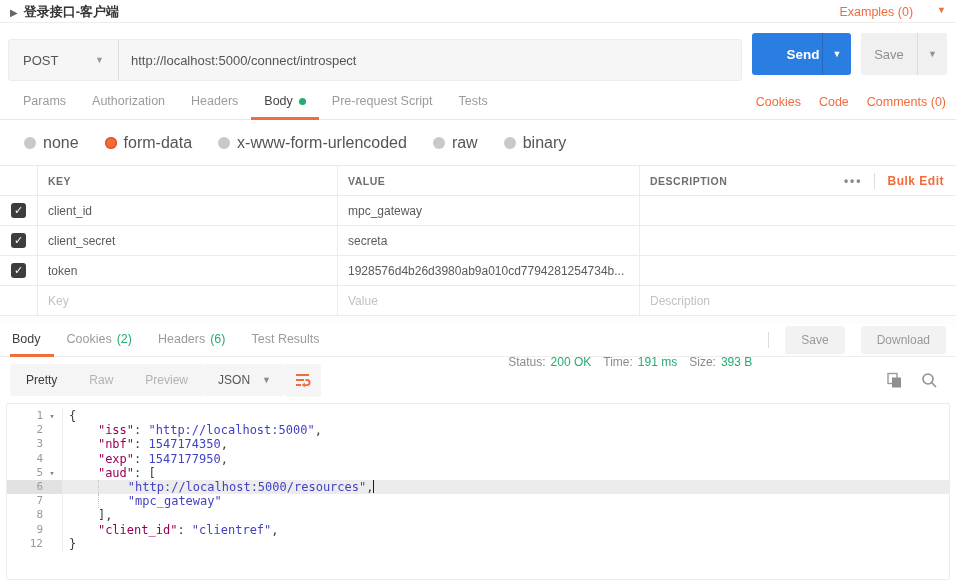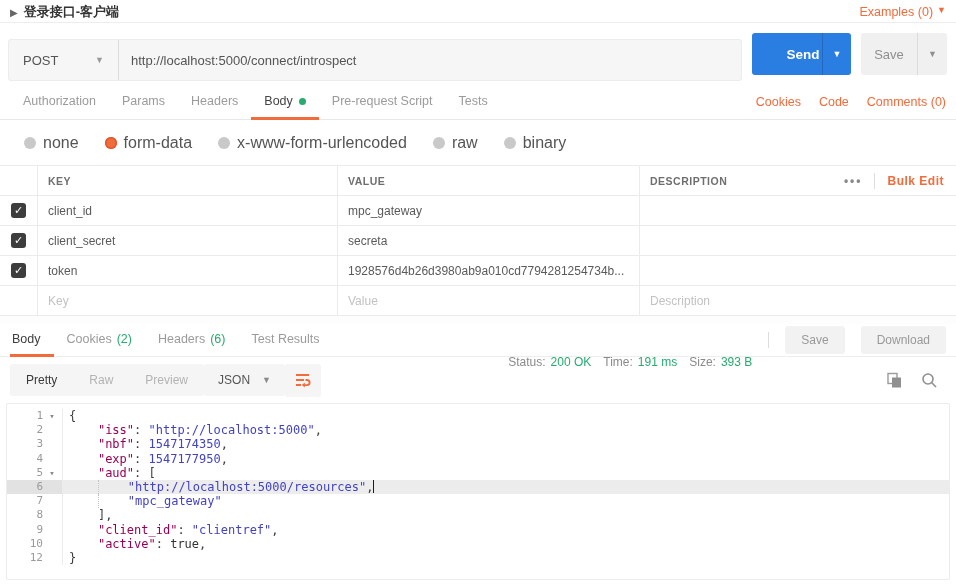--- a/index.html
+++ b/index.html
@@ -8,21 +8,21 @@
     font-family:"Liberation Sans", sans-serif;
     background:#fff; color:#333; font-size:12px;
     display:flex; flex-direction:column;
   }
   :root { --accent:#f26b3b; --green:#27ab6e; --blue:#2a7de1; }
 
   
   .titlebar { height:23px; display:flex; align-items:center; padding:2px 10px 0 10px; border-bottom:1px solid #ededed; flex:none; }
   .collapse-arrow { color:#666; font-size:10px; margin-right:6px; cursor:pointer; }
   .req-title { font-weight:bold; font-size:13px; color:#333; }
-  .examples { margin-left:auto; color:var(--accent); font-size:12.5px; display:flex; align-items:flex-start; gap:4px; cursor:pointer; }
+  .examples { margin-left:auto; color:var(--accent); font-size:12.5px; display:flex; align-items:flex-start; gap:24px; cursor:pointer; }
   .caret { font-size:9px; }
 
   
   .urlbar { height:62px; display:flex; align-items:center; padding:0 8px; flex:none; }
   .method-url { width:734px; height:42px; background:#f6f6f6; border:1px solid #ececec; border-radius:3px; display:flex; align-items:stretch;margin-top:12px; }
   .method { width:110px; display:flex; align-items:center; justify-content:space-between; padding:0 14px; border-right:1px solid #ddd; color:#555; font-size:13px; cursor:pointer; }
   .method .caret { color:#999; }
   .url-input { flex:1; border:0; background:transparent; padding:0 12px; font-size:13px; color:#555; font-family:"Liberation Sans",sans-serif; outline:none; }
   .send-group { margin-left:10px; height:42px; display:flex; border-radius:3px; overflow:hidden; flex:none; }
   .send-main { background:var(--blue); color:#fff; font-weight:bold; font-size:13.5px; width:70px; display:flex; align-items:center; justify-content:center; cursor:pointer;padding-left:32px; }
@@ -131,24 +131,24 @@
     <div class="save-main">Save</div>
     <div class="save-caret">
         <span class="caret">▼</span>
       </div>
   </div>
 </div>
 
 <div class="req-tabs">
 
   <div class="rtab">
+      <span>Params</span>
+    </div>
+    <div class="rtab">
       <span>Authorization</span>
-    </div>
-    <div class="rtab">
-      <span>Params</span>
     </div>
     <div class="rtab">
       <span>Headers</span>
     </div>
     <div class="rtab active">
       <span>Body</span>
       <span class="dot"></span>
     </div>
     <div class="rtab">
       <span>Pre-request Script</span>
@@ -306,15 +306,14 @@
 <div class="code-area">
     <div class="code-line"><span class="gutter"><span class="lnum">1</span><span class="fold">▾</span></span><span class="lcontent"><span class="tk-p">{</span></span></div>
     <div class="code-line"><span class="gutter"><span class="lnum">2</span><span class="fold"></span></span><span class="lcontent"><span>    </span><span class="tk-k">"iss"</span><span class="tk-p">: </span><span class="tk-s">"http://localhost:5000"</span><span class="tk-p">,</span></span></div>
     <div class="code-line"><span class="gutter"><span class="lnum">3</span><span class="fold"></span></span><span class="lcontent"><span>    </span><span class="tk-k">"nbf"</span><span class="tk-p">: </span><span class="tk-n">1547174350</span><span class="tk-p">,</span></span></div>
     <div class="code-line"><span class="gutter"><span class="lnum">4</span><span class="fold"></span></span><span class="lcontent"><span>    </span><span class="tk-k">"exp"</span><span class="tk-p">: </span><span class="tk-n">1547177950</span><span class="tk-p">,</span></span></div>
     <div class="code-line"><span class="gutter"><span class="lnum">5</span><span class="fold">▾</span></span><span class="lcontent"><span>    </span><span class="tk-k">"aud"</span><span class="tk-p">: </span><span class="tk-p">[</span></span></div>
     <div class="code-line hl"><span class="gutter"><span class="lnum">6</span><span class="fold"></span></span><span class="lcontent"><span>    </span><span class="guide">    </span><span class="tk-s">"http://localhost:5000/resources"</span><span class="tk-p">,</span><span class="cursor"></span></span></div>
     <div class="code-line"><span class="gutter"><span class="lnum">7</span><span class="fold"></span></span><span class="lcontent"><span>    </span><span class="guide">    </span><span class="tk-s">"mpc_gateway"</span></span></div>
     <div class="code-line"><span class="gutter"><span class="lnum">8</span><span class="fold"></span></span><span class="lcontent"><span>    </span><span class="tk-p">],</span></span></div>
     <div class="code-line"><span class="gutter"><span class="lnum">9</span><span class="fold"></span></span><span class="lcontent"><span>    </span><span class="tk-k">"client_id"</span><span class="tk-p">: </span><span class="tk-s">"clientref"</span><span class="tk-p">,</span></span></div>
-    <div class="code-line"><span class="gutter"><span class="lnum">10</span><span class="fold"></span></span><span class="lcontent"><span>    </span><span class="tk-k">"active"</span><span class="tk-p">: </span><span class="tk-b">true</span><span class="tk-p">,</span></span></div>
     <div class="code-line"><span class="gutter"><span class="lnum">12</span><span class="fold"></span></span><span class="lcontent"><span class="tk-p">}</span></span></div>
   </div>
 
 </body></html>

